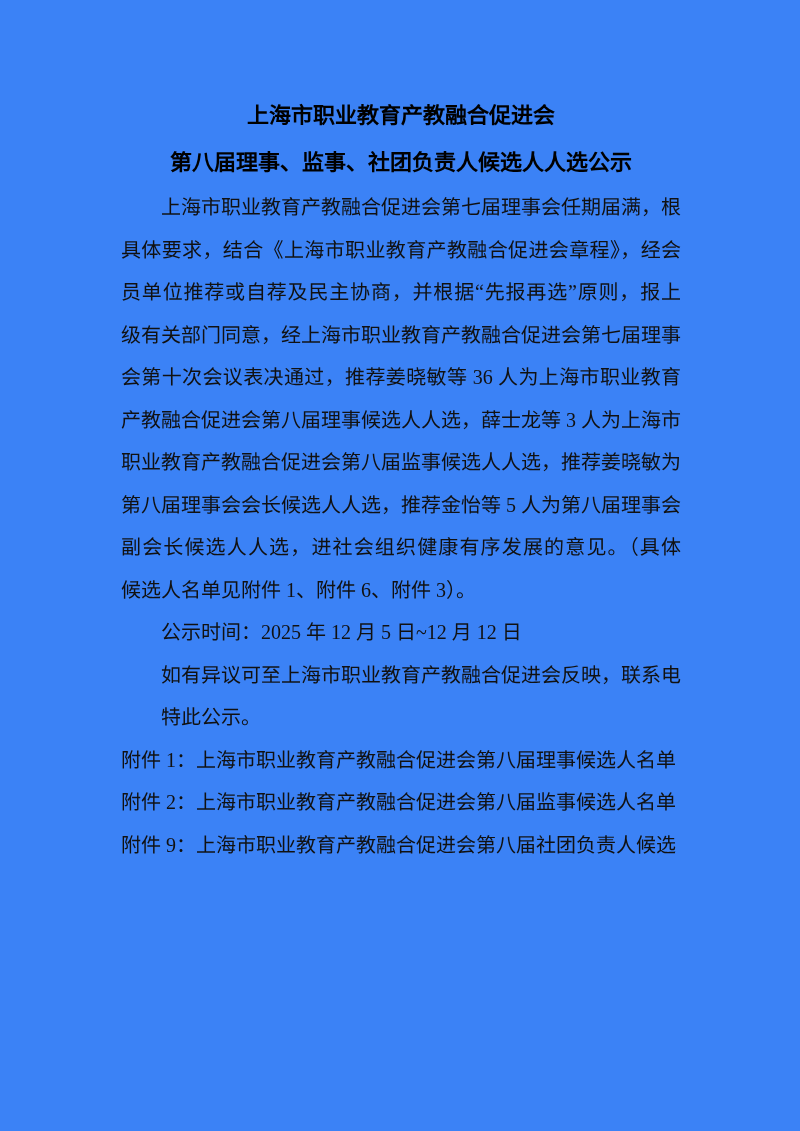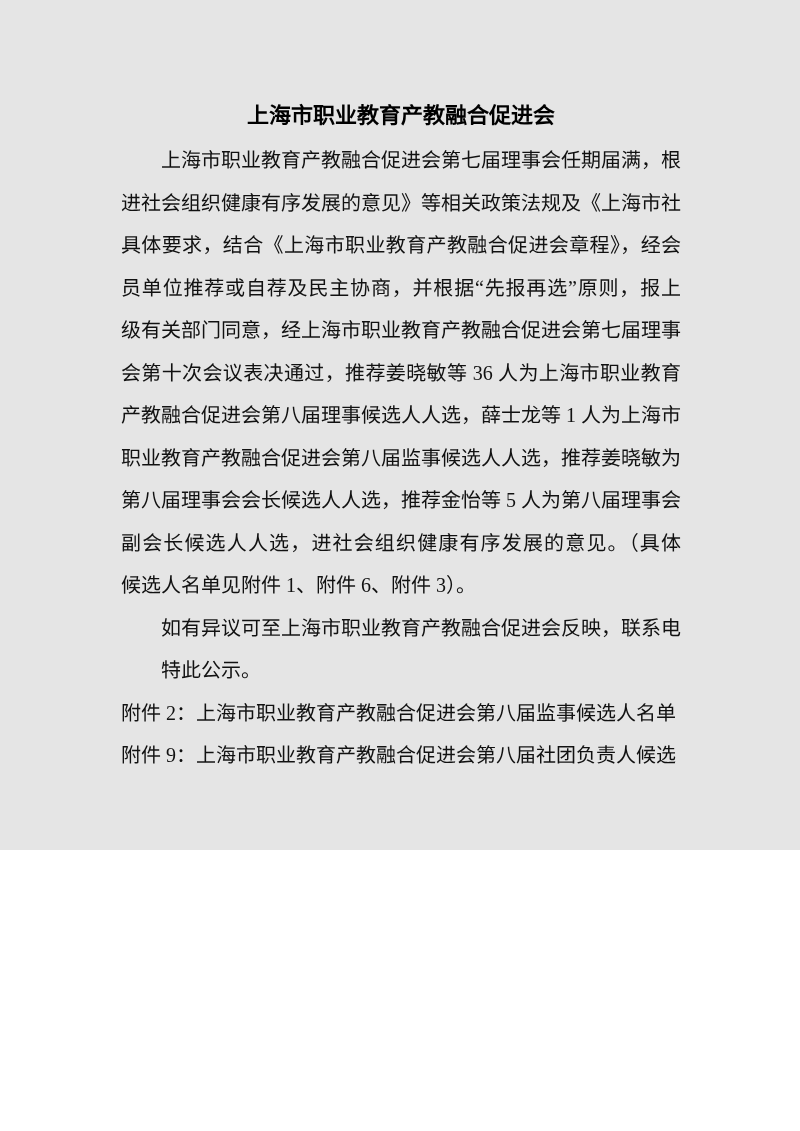--- a/index.html
+++ b/index.html
@@ -5,22 +5,22 @@
   html, body { margin: 0; padding: 0; }
   body {
     width: 800px; height: 1131px;
     background: #ffffff;
     font-family: "Liberation Serif", serif;
     color: #111111;
     overflow: hidden;
   }
   .page {
     position: relative;
-    width: 800px; height: 850px;
-    background: #e5e5e5;
+    width: 800px; height: 1131px;
+    background: #3b82f6;
   }
   .content {
     position: absolute;
     left: 121px; top: 92px;
     width: 560px;
   }
   .doc-title {
     font-family: "Liberation Sans", sans-serif;
     font-weight: bold;
     font-size: 22px;
@@ -46,33 +46,35 @@
   
   .ind { text-indent: 2em; }
 </style>
 </head>
 <body>
 
 <div class="page">
   <div class="content">
 
     <div class="doc-title">上海市职业教育产教融合促进会</div>
+    <div class="doc-title">第八届理事、监事、社团负责人候选人人选公示</div>
 
     <div class="body-block">
       <div class="line jl ind">上海市职业教育产教融合促进会第七届理事会任期届满，根</div>
-      <div class="line jl">进社会组织健康有序发展的意见》等相关政策法规及《上海市社</div>
       <div class="line jl">具体要求，结合《上海市职业教育产教融合促进会章程》，经会</div>
       <div class="line jl">员单位推荐或自荐及民主协商，并根据“先报再选”原则，报上</div>
       <div class="line jl">级有关部门同意，经上海市职业教育产教融合促进会第七届理事</div>
       <div class="line jl">会第十次会议表决通过，推荐姜晓敏等 36 人为上海市职业教育</div>
-      <div class="line jl">产教融合促进会第八届理事候选人人选，薛士龙等 1 人为上海市</div>
+      <div class="line jl">产教融合促进会第八届理事候选人人选，薛士龙等 3 人为上海市</div>
       <div class="line jl">职业教育产教融合促进会第八届监事候选人人选，推荐姜晓敏为</div>
       <div class="line jl">第八届理事会会长候选人人选，推荐金怡等 5 人为第八届理事会</div>
       <div class="line jl">副会长候选人人选，进社会组织健康有序发展的意见。（具体</div>
       <div class="line">候选人名单见附件 1、附件 6、附件 3）。</div>
+      <div class="line ind">公示时间：2025 年 12 月 5 日~12 月 12 日</div>
       <div class="line jl ind">如有异议可至上海市职业教育产教融合促进会反映，联系电</div>
       <div class="line ind">特此公示。</div>
+      <div class="line">附件 1：上海市职业教育产教融合促进会第八届理事候选人名单</div>
       <div class="line">附件 2：上海市职业教育产教融合促进会第八届监事候选人名单</div>
       <div class="line">附件 9：上海市职业教育产教融合促进会第八届社团负责人候选</div>
     </div>
 
   </div>
 </div>
 
 </body></html>

